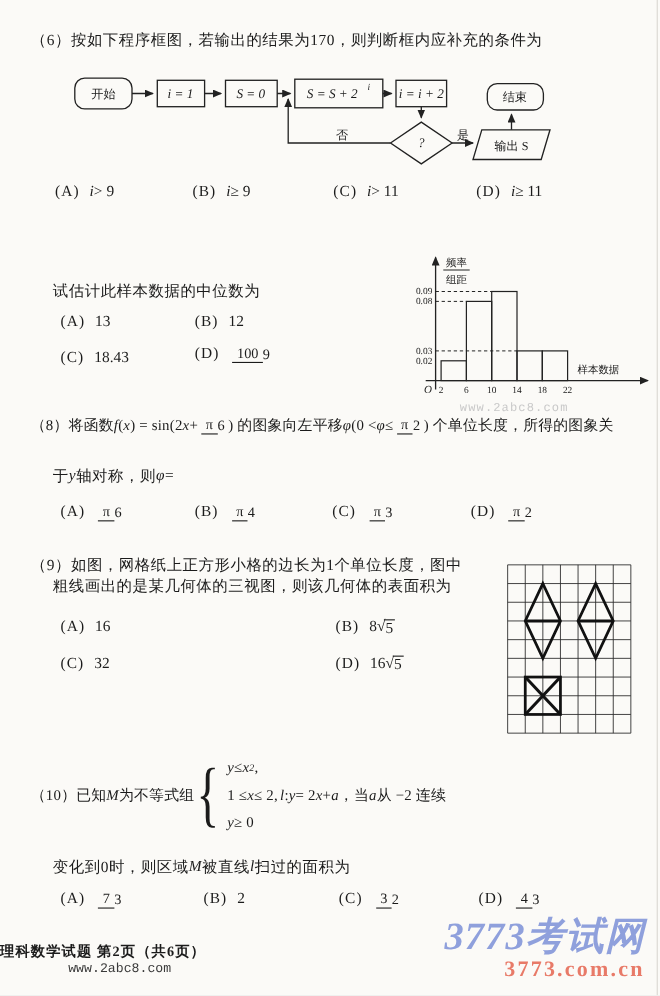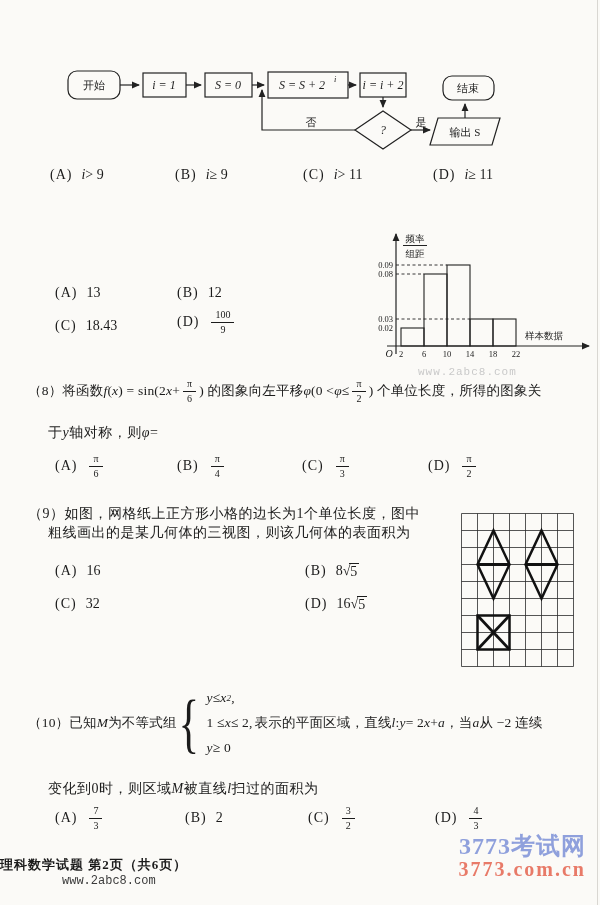--- a/index.html
+++ b/index.html
@@ -7,51 +7,52 @@
     position:relative;width:600px;height:905px;margin:0 auto;
     background:#fbfaf7;
     font-family:"Liberation Serif","DejaVu Serif",serif;
     color:#1b1b1b;overflow:hidden;
   }
   .page::after{content:"";position:absolute;right:2px;top:0;bottom:0;width:1px;background:#d9d7d2;}
   .qtitle{position:absolute;font-size:14px;letter-spacing:0.5px;white-space:nowrap;}
   .rich{display:inline-flex;align-items:center;white-space:nowrap;}
   .mi{font-style:italic;}
   sup.mi{font-size:9px;}
-  .frac{display:inline-flex;flex-direction:column;align-items:center;line-height:1.15;margin:0 3px;vertical-align:middle;font-size:10px;}
+  .frac{display:inline-flex;flex-direction:row;align-items:center;line-height:1.15;margin:0 3px;vertical-align:middle;font-size:13px;}
   .frac .fn{border-bottom:1.2px solid #1b1b1b;padding:0 4px 1px;}
   .frac .fd{padding-top:1px;}
   .sqrt{display:inline-flex;align-items:flex-start;}
   .sqrt .rad{margin-right:-1px;}
   .sqrt .radv{border-top:1.3px solid #1b1b1b;padding:0 2px 0 1px;}
   .opt{position:absolute;display:inline-flex;align-items:center;gap:9px;font-size:14px;height:40px;}
   .opt .olabel{letter-spacing:1px;}
   .sysline{display:inline-flex;align-items:center;margin:0 2px;}
   .brace{font-size:66px;font-weight:400;line-height:0.9;transform:scaleX(.65);margin:0 -4px 0 -6px;color:#1b1b1b;}
   .sysrows{display:inline-flex;flex-direction:column;gap:3px;padding-left:6px;}
   .sysrows .rich{height:22px;}
   .watermark{position:absolute;font-size:11px;color:#c9c9c9;font-family:"Liberation Mono","DejaVu Sans Mono",monospace;letter-spacing:1px;}
   .footer-center{position:absolute;left:0;right:0;top:856px;text-align:left;font-size:13px;font-weight:600;letter-spacing:1px;}
   .footer-left{position:absolute;left:62px;top:874px;font-size:12px;font-family:"Liberation Mono","DejaVu Sans Mono",monospace;color:#3a3a3a;}
   .logo{position:absolute;right:14px;top:834px;text-align:right;line-height:1.05;}
-  .logo .l1{font-size:24px;font-weight:bold;color:#8fa0dc;letter-spacing:1px;}
+  .logo .l1{font-size:35px;font-weight:bold;font-style:italic;color:#8fa0dc;letter-spacing:1px;}
   .logo .l2{font-size:20px;font-weight:bold;color:#e87a68;letter-spacing:2px;}
   svg text{font-family:"Liberation Serif","DejaVu Serif",serif;}
   .fc-cn{font-size:11px;fill:#1b1b1b;}
   .fc-m{font-size:12px;font-style:italic;fill:#1b1b1b;}
   .fc-ms{font-size:8.5px;font-style:italic;fill:#1b1b1b;}
   .ht{font-size:8.5px;fill:#1b1b1b;}
   .hcn{font-size:9.5px;fill:#1b1b1b;}
   .ho{font-size:10px;font-style:italic;fill:#1b1b1b;}
 </style>
 </head>
 <body>
 
 <div class="page">
 
+  <div class="qtitle" style="left:28px;top:28px">（6）按如下程序框图，若输出的结果为170，则判断框内应补充的条件为</div>
 
   <svg width="500" height="112" viewBox="0 0 500 112" style="position:absolute;left:55px;top:56px">
     <defs>
       <marker id="ah" markerWidth="9" markerHeight="8" refX="6.2" refY="3" orient="auto">
         <path d="M0,0 L7,3 L0,6 z" fill="#222"></path>
       </marker>
     </defs>
     <g fill="none" stroke="#222" stroke-width="1.2">
       <rect x="13" y="15" width="52" height="28" rx="9"></rect>
       <rect x="88" y="17" width="43" height="24"></rect>
@@ -105,20 +106,21 @@
       </span>
   </span>
   <span class="opt" style="left:433px;top:155px">
     <span class="olabel">(D)</span>
       <span class="rich">
         <span class="mi">i</span>
         <span> ≥ 11</span>
       </span>
   </span>
 
+  <div class="qtitle" style="left:48px;top:256px">试估计此样本数据的中位数为</div>
 
   <span class="opt" style="left:55px;top:273px">
     <span class="olabel">(A)</span>
       <span class="rich">
         <span>13</span>
       </span>
   </span>
   <span class="opt" style="left:177px;top:273px">
     <span class="olabel">(B)</span>
       <span class="rich">
@@ -326,21 +328,20 @@
             <span class="mi">x</span>
             <span> ≤ 2,</span>
           </span>
         <span class="rich">
             <span class="mi">y</span>
             <span> ≥ 0</span>
           </span>
       </span>
     </span>
     <span class="rich">
-        <span>表示的平面区域，直线 </span>
         <span class="mi">l</span>
         <span> : </span>
         <span class="mi">y</span>
         <span> = 2</span>
         <span class="mi">x</span>
         <span> + </span>
         <span class="mi">a</span>
         <span>，当 </span>
         <span class="mi">a</span>
         <span> 从 −2 连续</span>

